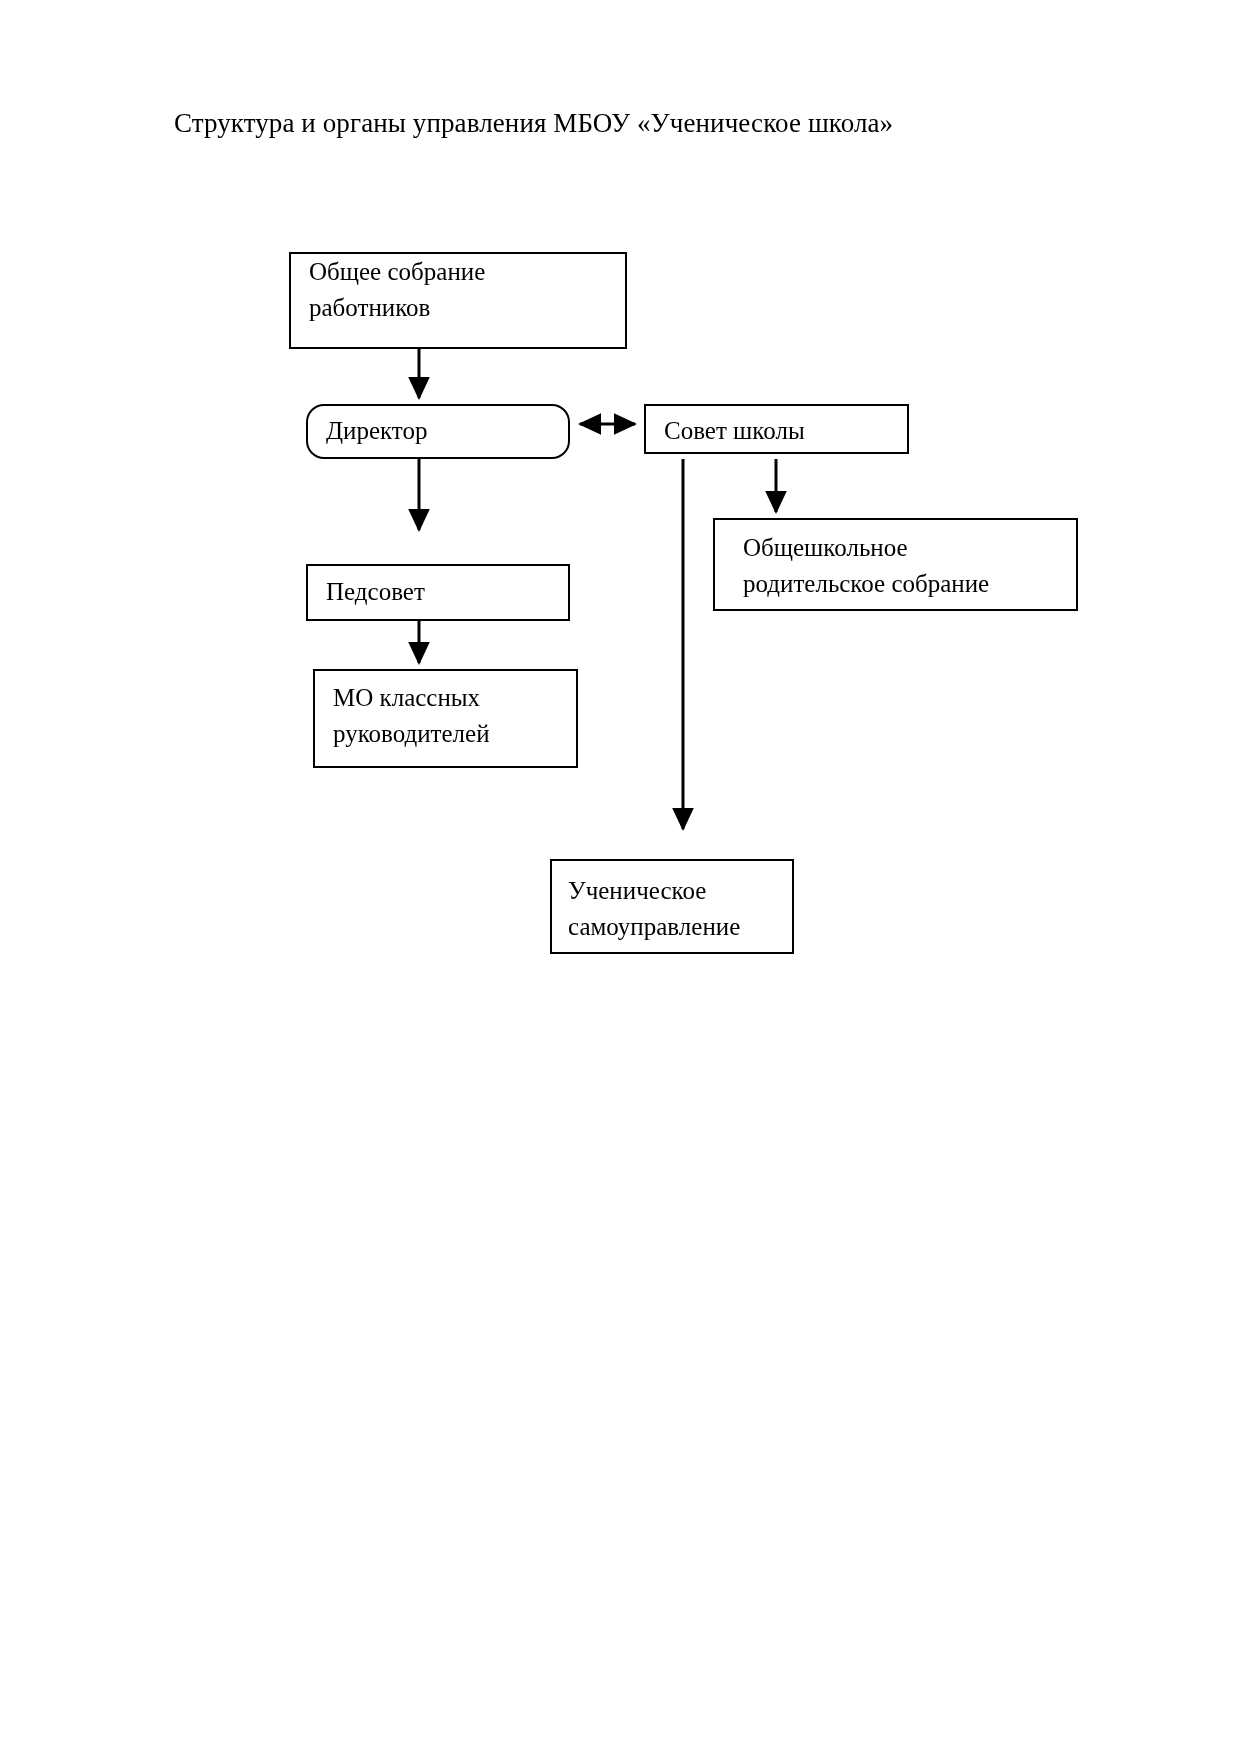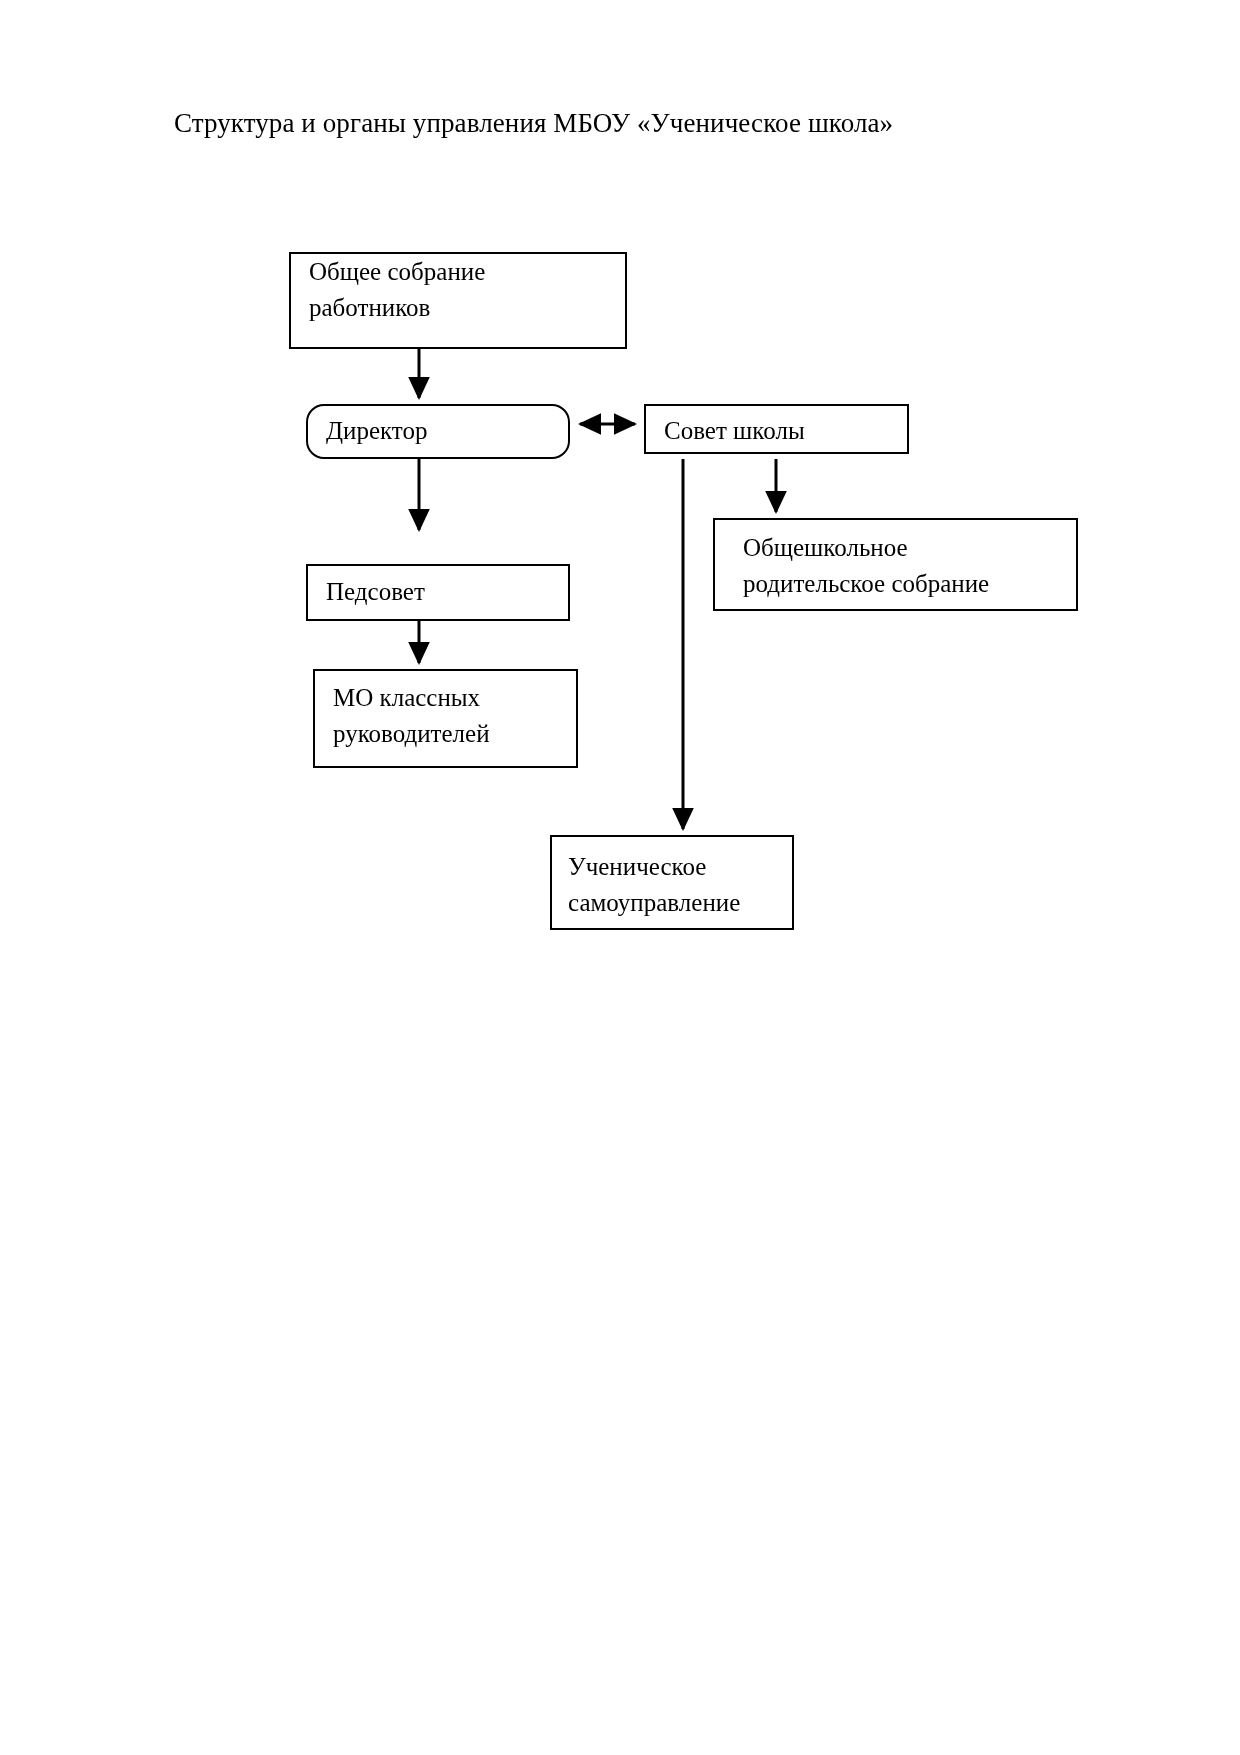--- a/index.html
+++ b/index.html
@@ -84,21 +84,21 @@
   
   #node-director .node-label,
   #node-school-council .node-label,
   #node-pedagogical-council .node-label {
     line-height: 34px;
   }
   #node-director            { padding-top: 8px; }
   #node-school-council      { padding-top: 8px; }
   #node-pedagogical-council { padding-top: 9px; }
   #node-parent-meeting      { padding-top: 10px; padding-left: 28px; }
-  #node-student-government  { padding-top: 12px; padding-left: 16px; }
+  #node-student-government  { padding-top: 12px; padding-left: 16px; margin-top: 24px; }
   #node-class-teachers-mo   { padding-top: 9px; }
   #node-general-staff-meeting { padding-top: 0; }
 </style>
 </head>
 <body>
 
 <div id="page">
 
   <div id="doc-title">Структура и органы управления МБОУ «Ученическое школа»</div>
 

